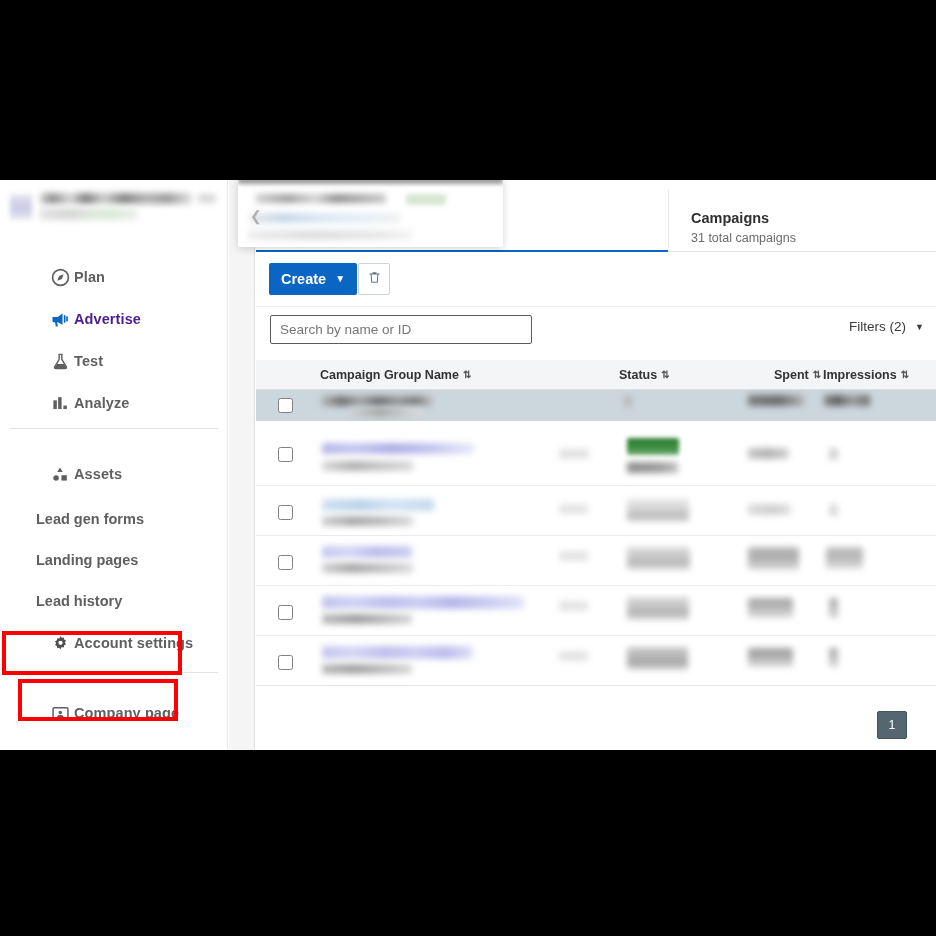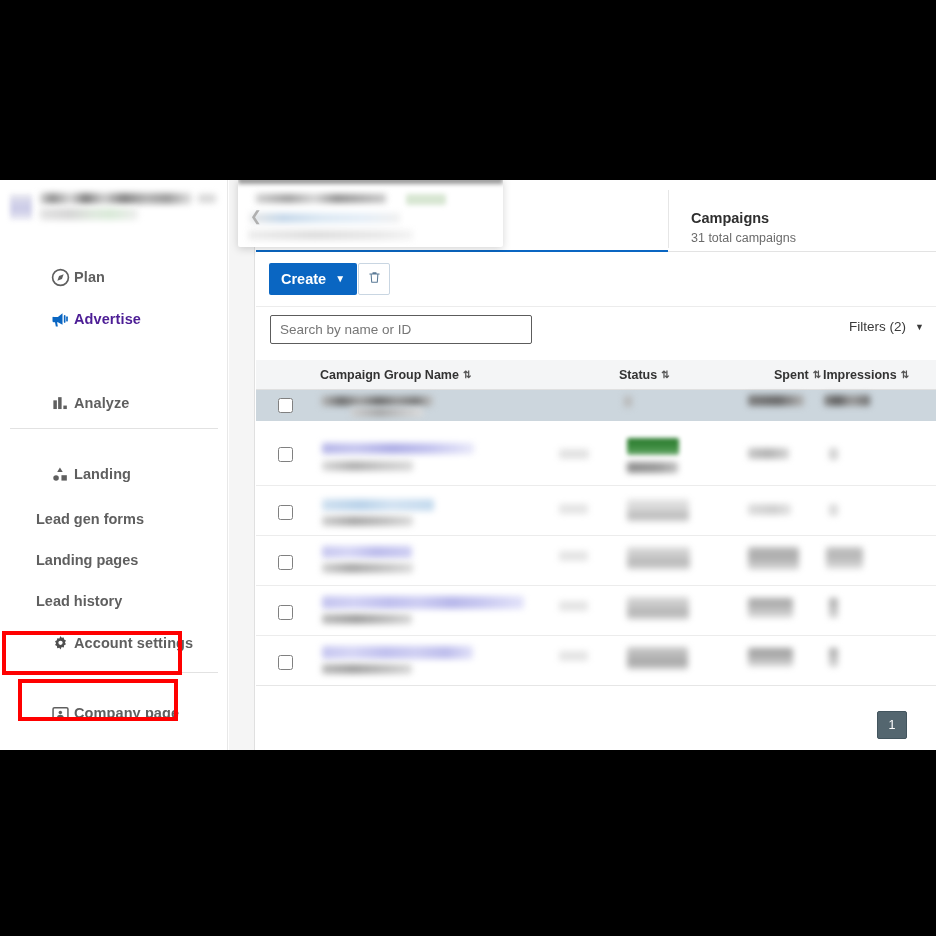--- a/index.html
+++ b/index.html
@@ -324,20 +324,29 @@
       <span class="nav-icon">
         <svg width="20" height="20" viewBox="0 0 24 24">
           <path d="M3 9.5v5a1.5 1.5 0 001.5 1.5H6l1 5h2.4l-.9-5h1L15 19V5L9.5 9.5H4.5A1.5 1.5 0 003 9.5z" fill="#0a66c2"></path>
           <path d="M17.6 8.3v7.4" stroke="#0a66c2" stroke-width="2" stroke-linecap="round"></path>
           <path d="M20.4 9.8v4.4" stroke="#0a66c2" stroke-width="2" stroke-linecap="round"></path>
         </svg>
       </span>
       <span class="nav-label">Advertise</span>
     </div>
 
+    <div class="nav-item" style="top:160px">
+      <span class="nav-icon">
+        <svg width="19" height="19" viewBox="0 0 24 24">
+          <path d="M9.2 3h5.6M10.3 3v6.2L4.8 18.4A1.6 1.6 0 006.2 21h11.6a1.6 1.6 0 001.4-2.6L13.7 9.2V3" fill="none" stroke="#5f5f5f" stroke-width="1.8" stroke-linejoin="round"></path>
+          <path d="M7.6 15h8.8l2.6 4.3A1 1 0 0118 21H6a1 1 0 01-.9-1.7z" fill="#5f5f5f"></path>
+        </svg>
+      </span>
+      <span class="nav-label">Test</span>
+    </div>
 
     <div class="nav-item" style="top:202px">
       <span class="nav-icon">
         <svg width="19" height="19" viewBox="0 0 24 24">
           <rect x="3" y="8" width="4.4" height="11" fill="#5f5f5f"></rect>
           <rect x="9" y="4" width="4.4" height="15" fill="#5f5f5f"></rect>
           <rect x="15.6" y="14.6" width="4.4" height="4.4" fill="#5f5f5f"></rect>
         </svg>
       </span>
       <span class="nav-label">Analyze</span>
@@ -351,21 +360,21 @@
     <div class="divider" style="top:248px"></div>
 
     <div class="nav-item" style="top:273px">
       <span class="nav-icon">
         <svg width="19" height="19" viewBox="0 0 24 24">
           <path d="M11.3 3.3l3.5 5.4H7.8z" fill="#5f5f5f"></path>
           <circle cx="6.4" cy="16.3" r="3.5" fill="#5f5f5f"></circle>
           <rect x="13.2" y="12.9" width="6.8" height="6.8" fill="#5f5f5f"></rect>
         </svg>
       </span>
-      <span class="nav-label">Landing</span>
+      <span class="nav-label">Assets</span>
       <span class="nav-chev">
         <svg width="14" height="14" viewBox="0 0 16 16">
             <path d="M3 10.5L8 6l5 4.5" fill="none" stroke="#7a7a7a" stroke-width="1.7" stroke-linecap="round"></path>
           </svg>
       </span>
     </div>
 
     <div class="sub-item" style="top:360px">
       <span class="sub-label">Landing pages</span>
     </div>

